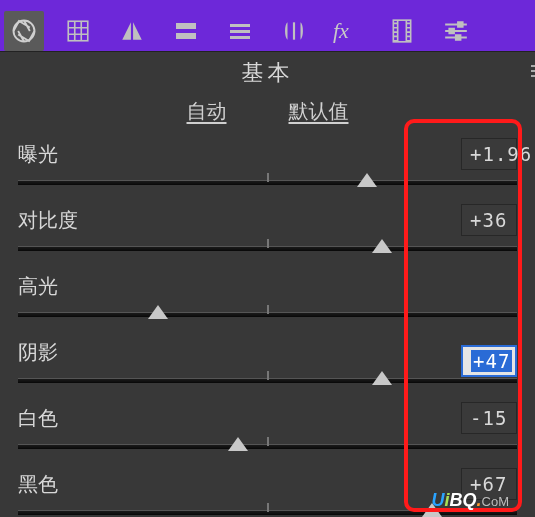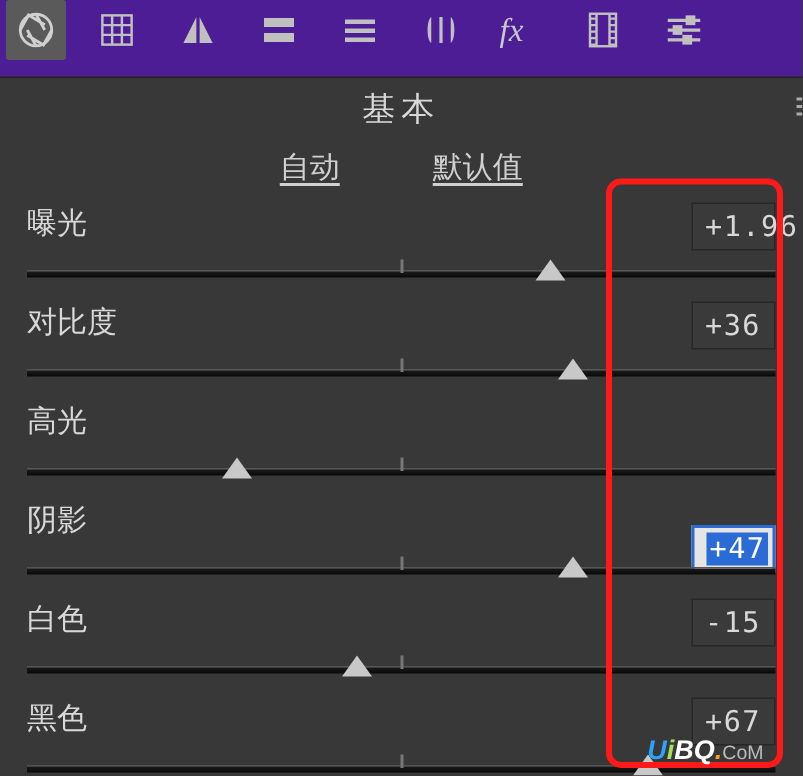--- a/index.html
+++ b/index.html
@@ -5,23 +5,23 @@
   * { box-sizing: border-box; margin: 0; padding: 0; }
   body {
     width: 535px; height: 517px;
     background: #383838;
     font-family: "Microsoft YaHei", sans-serif;
     color: #d8d8d8;
     overflow: hidden;
   }
   .toolbar {
     height: 52px;
-    background: #4c1d95;
+    background: #6d28d9;
     border-bottom: 1px solid #222;
-    display: flex; align-items: flex-start;
+    display: flex; align-items: flex-end;
     padding-left: 4px;
     gap: 14px;
   }
   .tool {
     width: 40px; height: 40px;
     display: flex; align-items: center; justify-content: center;
     color: #c8c8c8;
   }
   .tool.active {
     background: #5a5a5a;
@@ -66,21 +66,21 @@
     width: 118px; height: 393px;
     border: 4px solid #ff1a1a;
     border-radius: 10px;
     pointer-events: none;
     z-index: 5;
   }
   .row {
     margin-bottom: 8px;
   }
   .row-top {
-    display: flex; align-items: flex-start;
+    display: flex; align-items: center;
     height: 38px;
   }
   .row-label {
     flex: 1;
     font-size: 20px;
     color: #d8d8d8;
   }
   .value-box {
     width: 56px; height: 32px;
     background: #3a3a3a;

